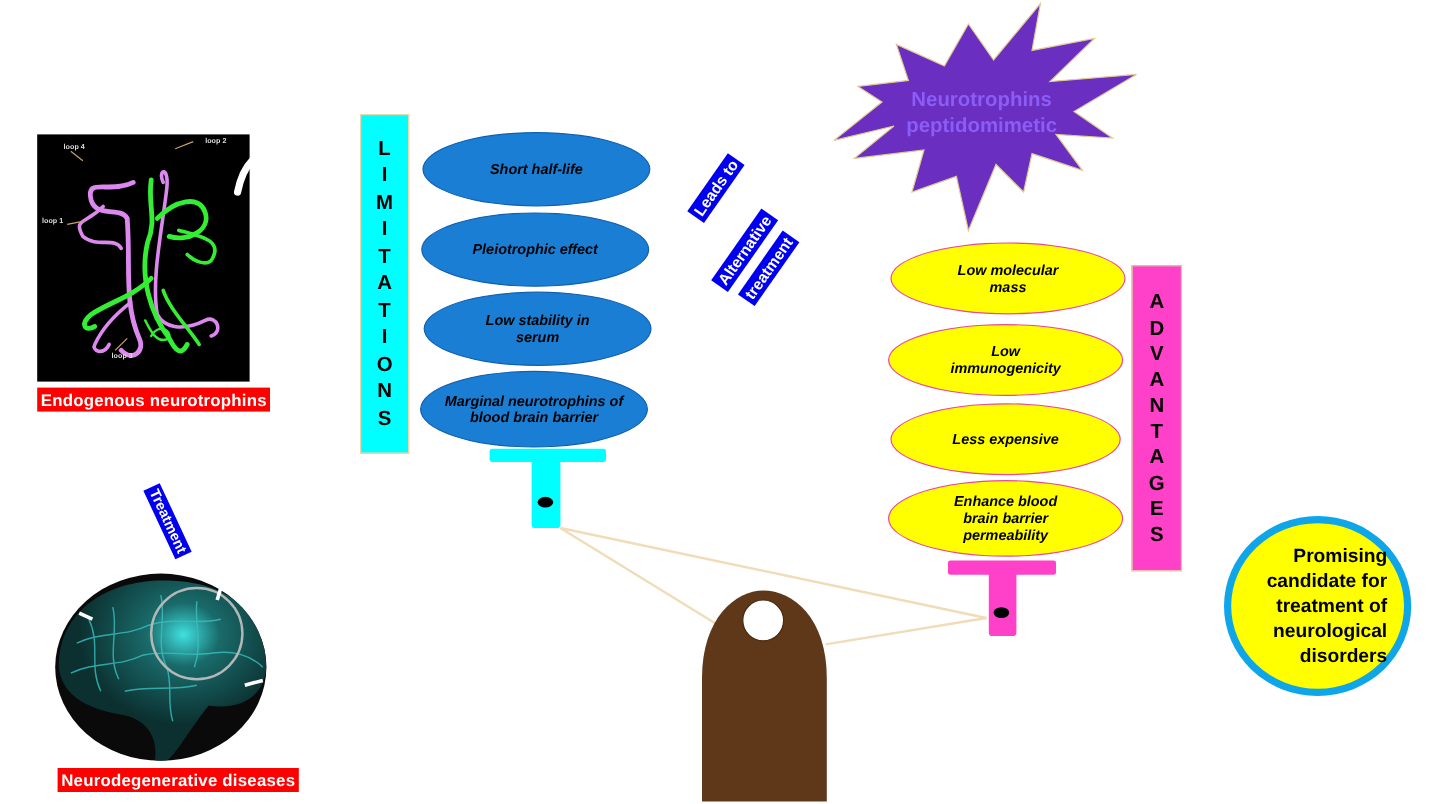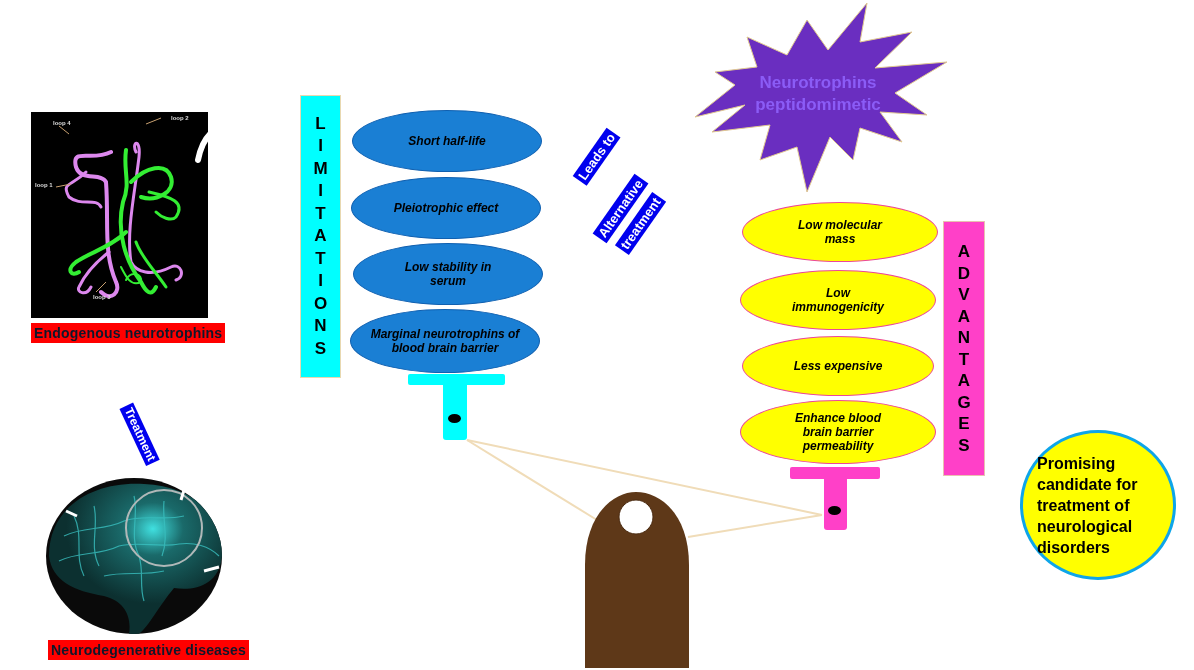--- a/index.html
+++ b/index.html
@@ -3,21 +3,21 @@
 <meta charset="utf-8">
 <style>
   html, body { margin:0; padding:0; background:#ffffff; }
   body { width:1194px; height:670px; position:relative; overflow:hidden;
          font-family:"Liberation Sans", "DejaVu Sans", sans-serif; }
   .abs { position:absolute; }
 
   
   .protein-box { left:31px; top:112px; width:177px; height:206px; background:#000; overflow:hidden; }
   .loop-label { position:absolute; color:#ddd; font-size:6px; font-weight:bold; white-space:nowrap; }
-  .red-label { background:#ff0000; color:#0f172a; font-weight:bold; font-size:14px; line-height:20px;
+  .red-label { background:#ff0000; color:#ffffff; font-weight:bold; font-size:14px; line-height:20px;
                padding:0 3px; white-space:nowrap; letter-spacing:0.2px; }
 
   
   .vbar { display:flex; flex-direction:column; align-items:center; justify-content:center;
           font-weight:bold; color:#000; font-size:17px; line-height:22.5px; box-sizing:border-box; }
   .vbar span { display:block; }
   .lim-bar { left:300px; top:95px; width:41px; height:283px; background:#00ffff; border:1px solid #e8d8b0; }
   .adv-bar { left:943px; top:221px; width:42px; height:255px; background:#ff40c8; border:1px solid #e8c0b0; line-height:21.5px; }
 
   
@@ -28,21 +28,21 @@
 
   
   .t-bar { position:absolute; border-radius:2px; }
   .t-stem { position:absolute; border-radius:0 0 3px 3px; }
   .t-dot { position:absolute; width:13px; height:9px; border-radius:50%; background:#000; }
 
   .rot-label { position:absolute; background:#0000ee; color:#fff; font-weight:bold; font-size:13px;
                line-height:17px; padding:0 3px; white-space:nowrap; transform-origin:center center; }
 
   .promise { left:1020px; top:430px; width:156px; height:150px; background:#ffff00; border-radius:50%;
-             border:3px solid #0ea5e9; display:flex; align-items:center; justify-content:center; text-align:left;
+             border:6px solid #0ea5e9; display:flex; align-items:center; justify-content:center; text-align:right;
              font-weight:bold; font-size:16px; line-height:21px; color:#000; box-sizing:border-box; }
 
   .star-text { position:absolute; left:723px; top:72px; width:190px; text-align:center; color:#8b5cf6;
                font-weight:bold; font-size:17px; line-height:22px; }
 </style>
 </head>
 <body>
 
 <svg class="abs" style="left:0;top:0" width="1194" height="670">
   <line x1="467" y1="440" x2="822" y2="515" stroke="#f0dcb8" stroke-width="2"></line>

